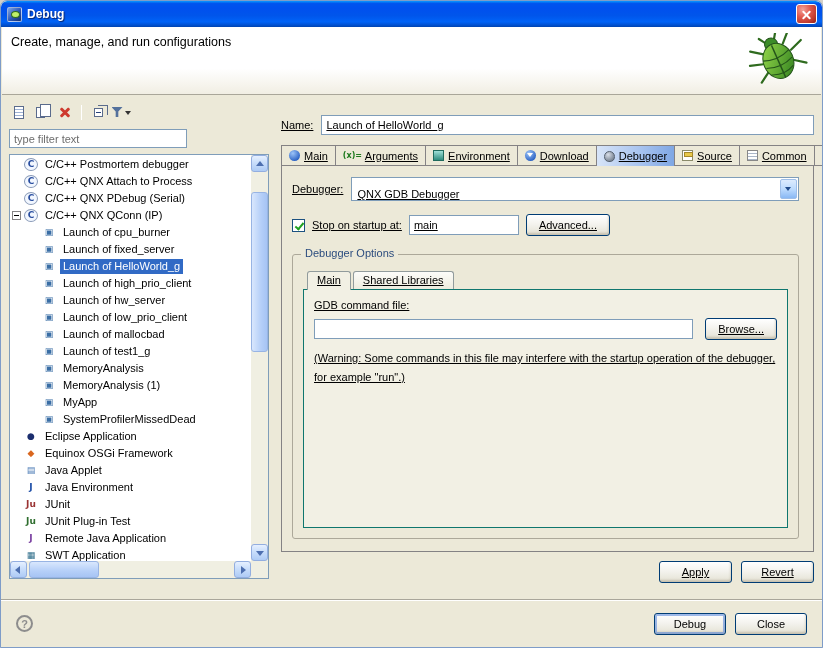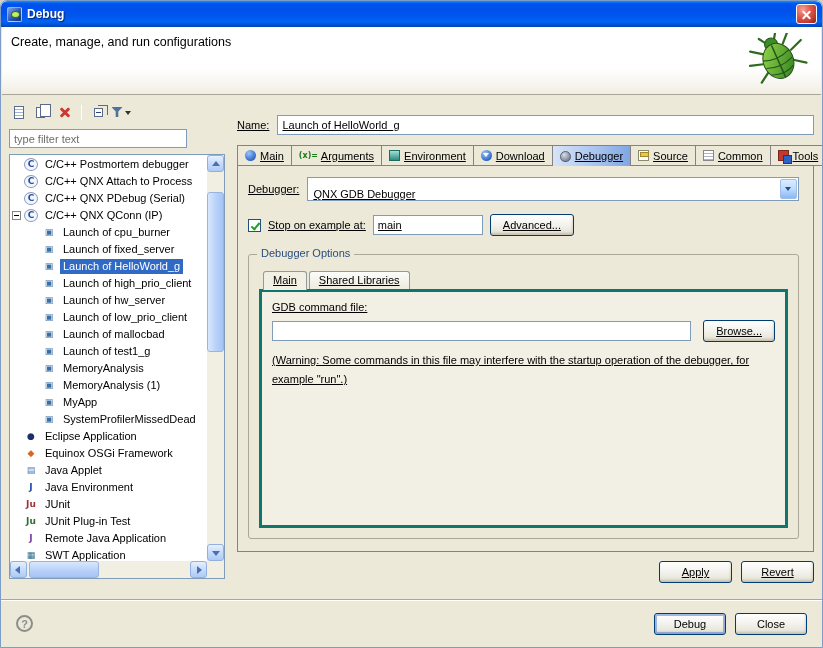--- a/index.html
+++ b/index.html
@@ -33,21 +33,21 @@
     background:linear-gradient(180deg,#FFFFFF 0%,#FFFFFF 62%,#F1EEE3 100%);
     border-bottom:1px solid #A9A699; }
   .header-title { position:absolute; left:9px; top:8px; font-weight:normal; font-size:12.5px; }
   .bug-art { position:absolute; right:12px; top:6px; }
 
   
   .body { position:absolute; top:94px; left:0; right:0; height:506px; display:flex;
           padding:6px 8px 0 8px; gap:12px; }
 
   
-  .sidebar { width:216px; flex:none; display:flex; flex-direction:column; }
+  .sidebar { width:260px; flex:none; display:flex; flex-direction:column; }
   .toolbar { height:22px; display:flex; align-items:center; gap:3px; }
   .tool-btn { width:20px; height:20px; display:flex; align-items:center; justify-content:center; position:relative; }
   .tb-sep { width:1px; height:15px; background:#B8B4A4; border-right:1px solid #fff; margin:0 3px; }
 
   .ic-new { width:10px; height:13px; background:#fff; border:1px solid #5A6B8C;
     box-shadow:inset 0 2px 0 #fff, inset 0 -1px 0 #fff;
     background-image:repeating-linear-gradient(180deg,#fff 0 2px,#9DB2D4 2px 3px); }
   .ic-dup { width:9px; height:11px; background:#fff; border:1px solid #5A6B8C; position:relative; margin-left:-3px; }
   .ic-dup::after { content:''; position:absolute; left:3px; top:-4px; width:9px; height:11px;
     background:#fff; border:1px solid #5A6B8C; }
@@ -152,21 +152,21 @@
     box-shadow:inset -1px -2px 2px rgba(160,150,120,.3); cursor:default; }
   .xp-btn.default { box-shadow:inset 0 0 0 2px rgba(106,148,221,.65), inset -1px -2px 2px rgba(160,150,120,.3); }
 
   .group { position:relative; flex:1; margin-top:18px; border:1px solid #ACA899; border-radius:3px;
     padding:16px 10px 10px 10px; display:flex; flex-direction:column; }
   .group-title { position:absolute; top:-8px; left:8px; background:#ECE9D8; padding:0 4px; color:#2B4C7E; }
   .inner-tabs { display:flex; padding-left:4px; position:relative; z-index:2; }
   .inner-tab { border:1px solid #919B9C; border-bottom:none; border-radius:3px 3px 0 0; padding:2px 9px 3px 9px;
     margin-right:2px; background:linear-gradient(180deg,#FCFCF9,#EDEBDE); cursor:default; }
   .inner-tab.selected { background:#F2F0E4; padding-bottom:4px; margin-bottom:-1px; }
-  .inner-panel { flex:1; border:3px solid #0f766e; background:#F2F0E4; padding:9px 10px; }
+  .inner-panel { flex:1; border:1px solid #0f766e; background:#F2F0E4; padding:9px 10px; }
   .gdb-row { display:flex; align-items:center; gap:12px; margin-top:7px; }
   .gdb-row input { flex:1; }
   .warning { margin-top:9px; line-height:19px; max-width:555px; }
 
   .apply-row { display:flex; justify-content:flex-end; gap:9px; margin-top:9px; }
   .apply-row .xp-btn { width:73px; }
 
   
   .footer { position:absolute; left:0; right:0; bottom:0; height:48px; border-top:1px solid #A9A69A;
     box-shadow:inset 0 1px 0 #FFFFFF; display:flex; align-items:center; padding:0 15px; }
@@ -436,21 +436,21 @@
         <div class="debugger-row">
           <span>Debugger:</span>
           <div class="combo">
             <span>QNX GDB Debugger</span>
             <span class="combo-arrow"></span>
           </div>
         </div>
 
         <div class="stop-row">
           <span class="checkbox"></span>
-          <span>Stop on example at:</span>
+          <span>Stop on startup at:</span>
           <input class="xp-input stop-input" type="text" value="main" style="">
           <button class="xp-btn">Advanced...</button>
         </div>
 
         <div class="group">
           <span class="group-title">Debugger Options</span>
 
           <div class="inner-tabs">
             <div class="inner-tab selected">Main</div>
             <div class="inner-tab">Shared Libraries</div>

